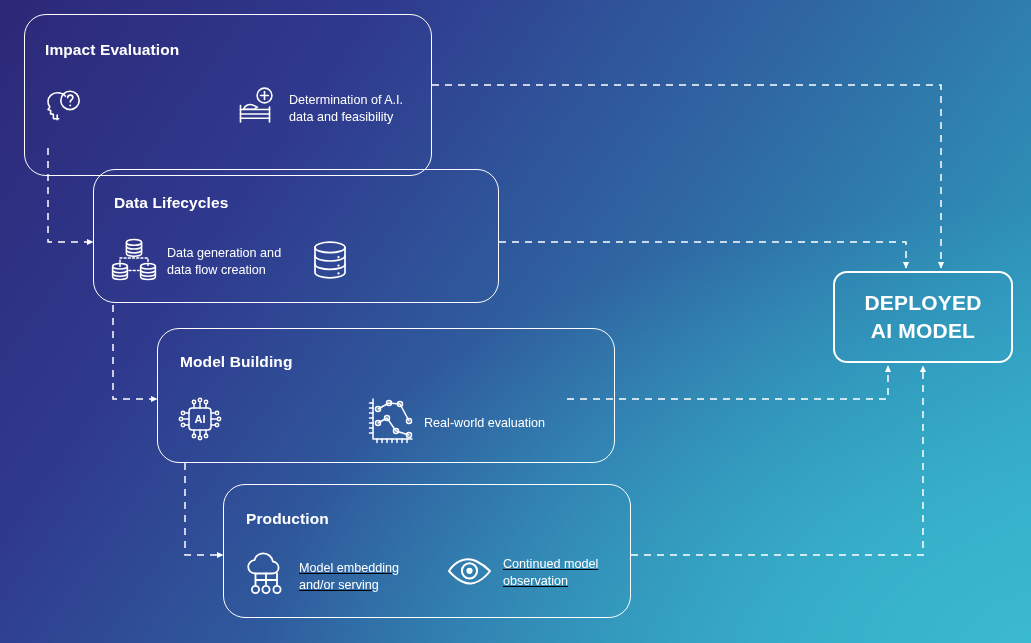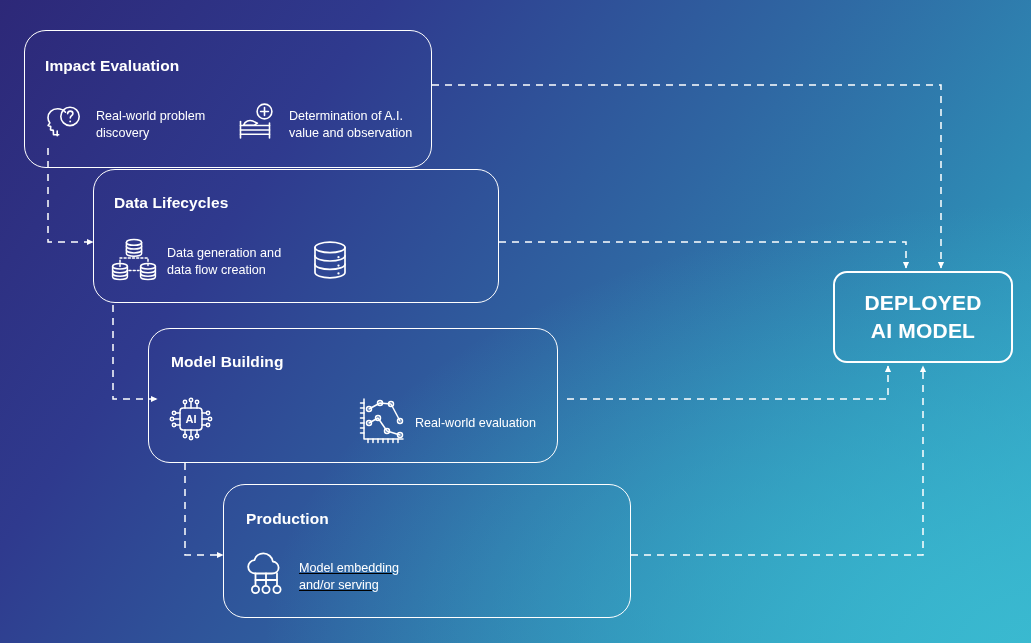--- a/index.html
+++ b/index.html
@@ -83,51 +83,49 @@
       <path d="M432,85 L941,85 L941,268" marker-end="url(#arrow-down)"></path>
 
       <path d="M499,242 L906,242 L906,268" marker-end="url(#arrow-down)"></path>
 
       <path d="M567,399 L888,399 L888,366" marker-end="url(#arrow-up)"></path>
 
       <path d="M631,555 L923,555 L923,366" marker-end="url(#arrow-up)"></path>
     </g>
   </svg>
 
-  <div class="card" style="left:24px;top:30px;width:408px;height:138px;">
+  <div class="card" style="left:24px;top:14px;width:408px;height:162px;">
     <div class="card-title" style="left:20px;top:26px;">Impact Evaluation</div>
     <div class="items" style="left:18px;top:70px;">
       <div class="item" style="width:185px;">
         <span class="ico">
           <svg width="44" height="44" viewBox="0 0 44 44" fill="none" stroke="#fff" stroke-width="1.6" stroke-linecap="round" stroke-linejoin="round">
             <path d="M22.5 11.2c-1.9-2.1-4.8-3.4-7.9-3.4-5.6 0-9.6 4-9.6 8.9 0 2.2.8 3.9 1.9 5.2l-1.8 2.6 2.6 1.1-.2 3.3 2.8.5.2 4.4 5.2 0"></path>
             <path d="M14.2 34.8 L14.2 30"></path>
             <circle cx="27" cy="15.4" r="9.2"></circle>
             <path d="M24.6 12.6c.2-1.5 1.3-2.5 2.7-2.5 1.5 0 2.6 1 2.6 2.4 0 2.2-2.6 2.2-2.6 4.4"></path>
             <circle cx="27.2" cy="20.4" r="0.95" fill="#fff" stroke="none"></circle>
           </svg>
         </span>
-        <span class="txt">Real-world problem
-discovery</span>
       </div>
       <div class="item" style="width:195px;margin-left:8px;">
         <span class="ico">
           <svg width="44" height="44" viewBox="0 0 44 44" fill="none" stroke="#fff" stroke-width="1.6" stroke-linecap="round" stroke-linejoin="round">
             <circle cx="28.5" cy="10.5" r="7.4"></circle>
             <path d="M28.5 6.6 L28.5 14.4 M24.6 10.5 L32.4 10.5"></path>
             <path d="M4.5 20.5 L4.5 37"></path>
             <path d="M33.5 22 L33.5 37"></path>
             <path d="M4.5 24.5 L33.5 24.5"></path>
             <path d="M4.5 29 L33.5 29"></path>
             <path d="M4.5 33.2 L33.5 33.2"></path>
             <path d="M7.5 24.2 c1.5-4.4 6-5.6 9.5-4.1 l4.4 2.1 -3 2 -10.9 0"></path>
           </svg>
         </span>
         <span class="txt">Determination of A.I.
-value and observation</span>
+data and feasibility</span>
       </div>
     </div>
   </div>
 
   <div class="card" style="left:93px;top:169px;width:406px;height:134px;">
     <div class="card-title" style="left:20px;top:24px;">Data Lifecycles</div>
     <div class="items" style="left:16px;top:66px;">
       <div class="item" style="width:190px;">
         <span class="ico">
           <svg width="48" height="48" viewBox="0 0 48 48" fill="none" stroke="#fff" stroke-width="1.5" stroke-linecap="round" stroke-linejoin="round">
@@ -173,21 +171,21 @@
               <circle cx="24.5" cy="15.2" r="1.15" fill="#fff" stroke="none"></circle>
               <circle cx="24.5" cy="23.6" r="1.15" fill="#fff" stroke="none"></circle>
               <circle cx="24.5" cy="31.4" r="1.15" fill="#fff" stroke="none"></circle>
             </g>
           </svg>
         </span>
       </div>
     </div>
   </div>
 
-  <div class="card" style="left:148px;top:328px;width:410px;height:135px;">
+  <div class="card" style="left:157px;top:328px;width:458px;height:135px;">
     <div class="card-title" style="left:22px;top:24px;">Model Building</div>
     <div class="items" style="left:18px;top:66px;">
       <div class="item" style="width:185px;">
         <span class="ico">
           <svg width="48" height="48" viewBox="0 0 48 48" fill="none" stroke="#fff" stroke-width="1.5" stroke-linecap="round" stroke-linejoin="round">
             <rect x="13" y="13" width="22" height="22" rx="3.2"></rect>
             <text x="24" y="28.4" text-anchor="middle" font-family="Liberation Sans, sans-serif" font-size="11" font-weight="bold" fill="#fff" stroke="none">AI</text>
 
             <g>
               <path d="M18 13 L18 8.5"></path>
@@ -286,20 +284,31 @@
             <path d="M11.5 29 L11.5 34"></path>
             <path d="M33 29 L33 34"></path>
             <circle cx="11.5" cy="38.5" r="3.6"></circle>
             <circle cx="22" cy="38.5" r="3.6"></circle>
             <circle cx="33" cy="38.5" r="3.6"></circle>
           </svg>
         </span>
         <span class="txt">Model embedding
 and/or serving</span>
       </div>
+      <div class="item" style="width:185px;margin-left:12px;">
+        <span class="ico">
+          <svg width="48" height="40" viewBox="0 0 48 40" fill="none" stroke="#fff" stroke-width="2" stroke-linecap="round" stroke-linejoin="round">
+            <path d="M3 20 C10 8.5, 22 6, 30 10 C38 14, 44 20, 44 20 C44 20, 36 31.5, 25 32.5 C14 33.5, 3 20, 3 20 z"></path>
+            <circle cx="23.5" cy="19.8" r="7.6"></circle>
+            <circle cx="23.5" cy="19.8" r="3.1" fill="#fff" stroke="none"></circle>
+          </svg>
+        </span>
+        <span class="txt">Continued model
+observation</span>
+      </div>
     </div>
   </div>
 
   <div class="deployed" style="left:833px;top:271px;width:180px;height:92px;">
     <span class="deployed-label">DEPLOYED
 AI MODEL</span>
   </div>
 </div>
 
 </body></html>

